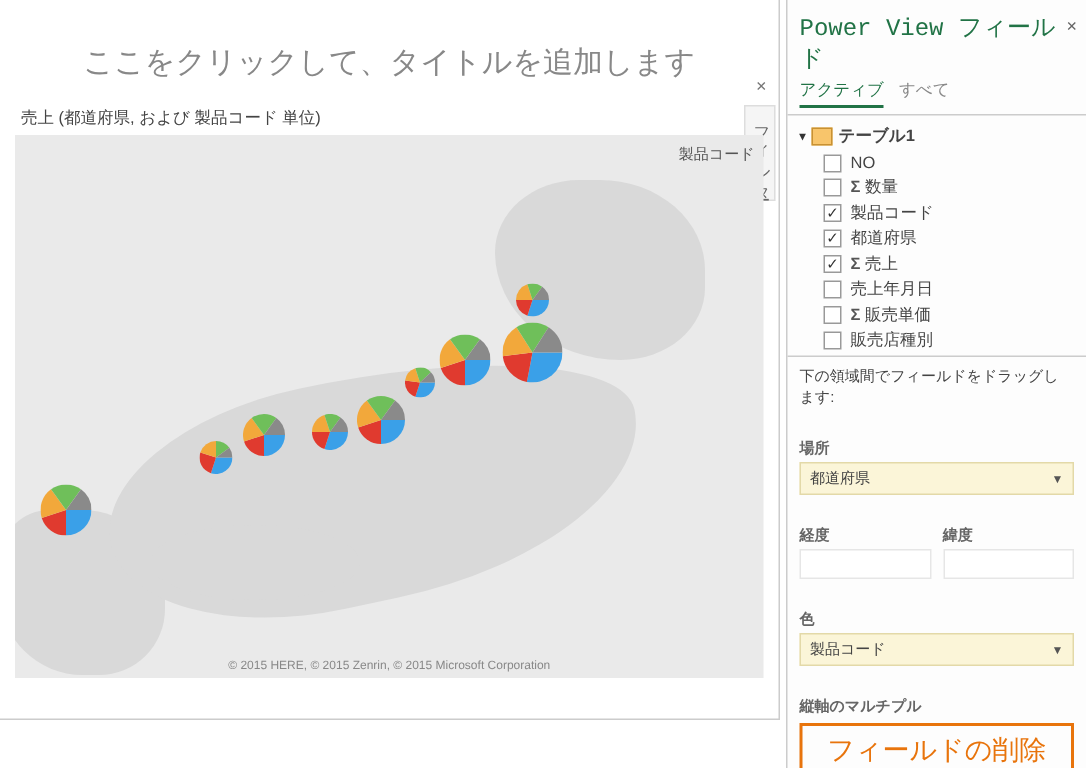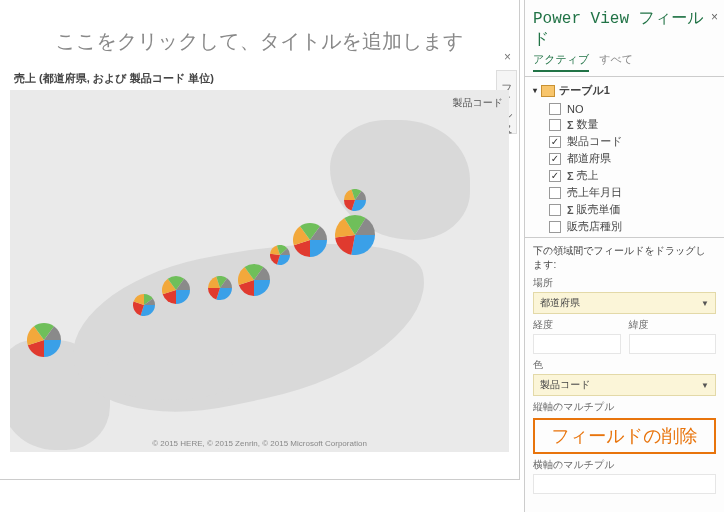--- a/index.html
+++ b/index.html
@@ -1,19 +1,19 @@
 <!DOCTYPE html>
 <html><head>
 <meta charset="utf-8">
 <style>
   * { box-sizing: border-box; margin: 0; padding: 0; }
   body { font-family: "Segoe UI", Meiryo, sans-serif; background: #fff; width: 728px; height: 512px; overflow: hidden; position: relative; }
   .canvas { position: absolute; left: 0; top: 0; width: 520px; height: 480px; background:#fff; border:1px solid #ccc; border-top:none; border-left:none; }
   .title-area { text-align:center; padding: 28px 0 8px; color:#888; font-size:20px; font-weight:300; }
-  .subtitle { font-size:11px; color:#444; padding: 8px 0 4px 14px; font-weight: bold; }
+  .subtitle { font-size:11px; color:#444; padding: 8px 0 4px 14px; }
   .mapbox { margin: 0 10px 8px 10px; height: 362px; background: #eaeaea; position: relative; overflow:hidden; }
   .close-x { position:absolute; right:8px; top:50px; font-size:12px; color:#777; cursor:pointer;}
   .filter-tab { position:absolute; right:2px; top:70px; writing-mode:vertical-rl; font-size:11px; color:#666; background:#f5f5f5; border:1px solid #ddd; padding:6px 2px;}
   .legend { position:absolute; right:6px; top:6px; font-size:10px; color:#555;}
   .legend-title { margin-bottom:4px;}
   .legend-row { display:flex; align-items:center; margin-bottom:2px;}
   .lg-dot { width:8px;height:8px;border-radius:50%;margin-right:5px;}
   .credits { position:absolute; bottom:4px; left:50%; transform:translateX(-50%); font-size:8px; color:#888;}
   .pie { position:absolute; }
   .pie svg { display:block; }
@@ -25,21 +25,21 @@
   .tab-a { color:#217346; border-bottom:2px solid #217346; padding-bottom:3px; cursor:pointer;}
   .tab-b { color:#888; padding-bottom:3px; cursor:pointer;}
   .fields { padding:6px 8px 2px; max-height:190px; overflow:hidden;}
   .table-hdr { display:flex; align-items:center; font-weight:bold; margin-bottom:4px;}
   .tri { font-size:8px; margin-right:4px; color:#333;}
   .tbl-icon { display:inline-block; width:14px;height:12px;background:#f8c56b;border:1px solid #c89133;margin-right:4px;}
   .fld { display:flex; align-items:center; padding:1px 0 1px 16px;}
   .cb { width:12px;height:12px;border:1px solid #999;margin-right:6px;display:flex;align-items:center;justify-content:center;font-size:10px;color:#333;background:#fff;}
   .sigma { font-weight:bold; margin-right:3px; color:#555;}
   .zones { border-top:1px solid #ccc; padding:6px 8px 8px; font-size:10px;}
-  .zone-lbl { color:#666; margin:4px 0 2px;}
+  .zone-lbl { color:#666; margin:20px 0 2px;font-weight:bold;}
   .zone-box { border:1px solid #e3d9a8; background:#fbf5d8; height:22px; display:flex; align-items:center; padding:0 6px; justify-content:space-between;}
   .zone-box .dd { font-size:8px; color:#555;}
   .zone-row { display:flex; gap:8px;}
   .zone-col { flex:1;}
   .zone-empty { border:1px solid #e6e6e6; height:20px; background:#fff;}
   .highlight-box { border:2px solid #e8740c; height:36px; margin-top:4px; display:flex; align-items:center; justify-content:center; color:#e8740c; font-size:18px;}
   .landmass { position:absolute; background:#d9d9d9; }
 </style>
 </head>
 <body>

